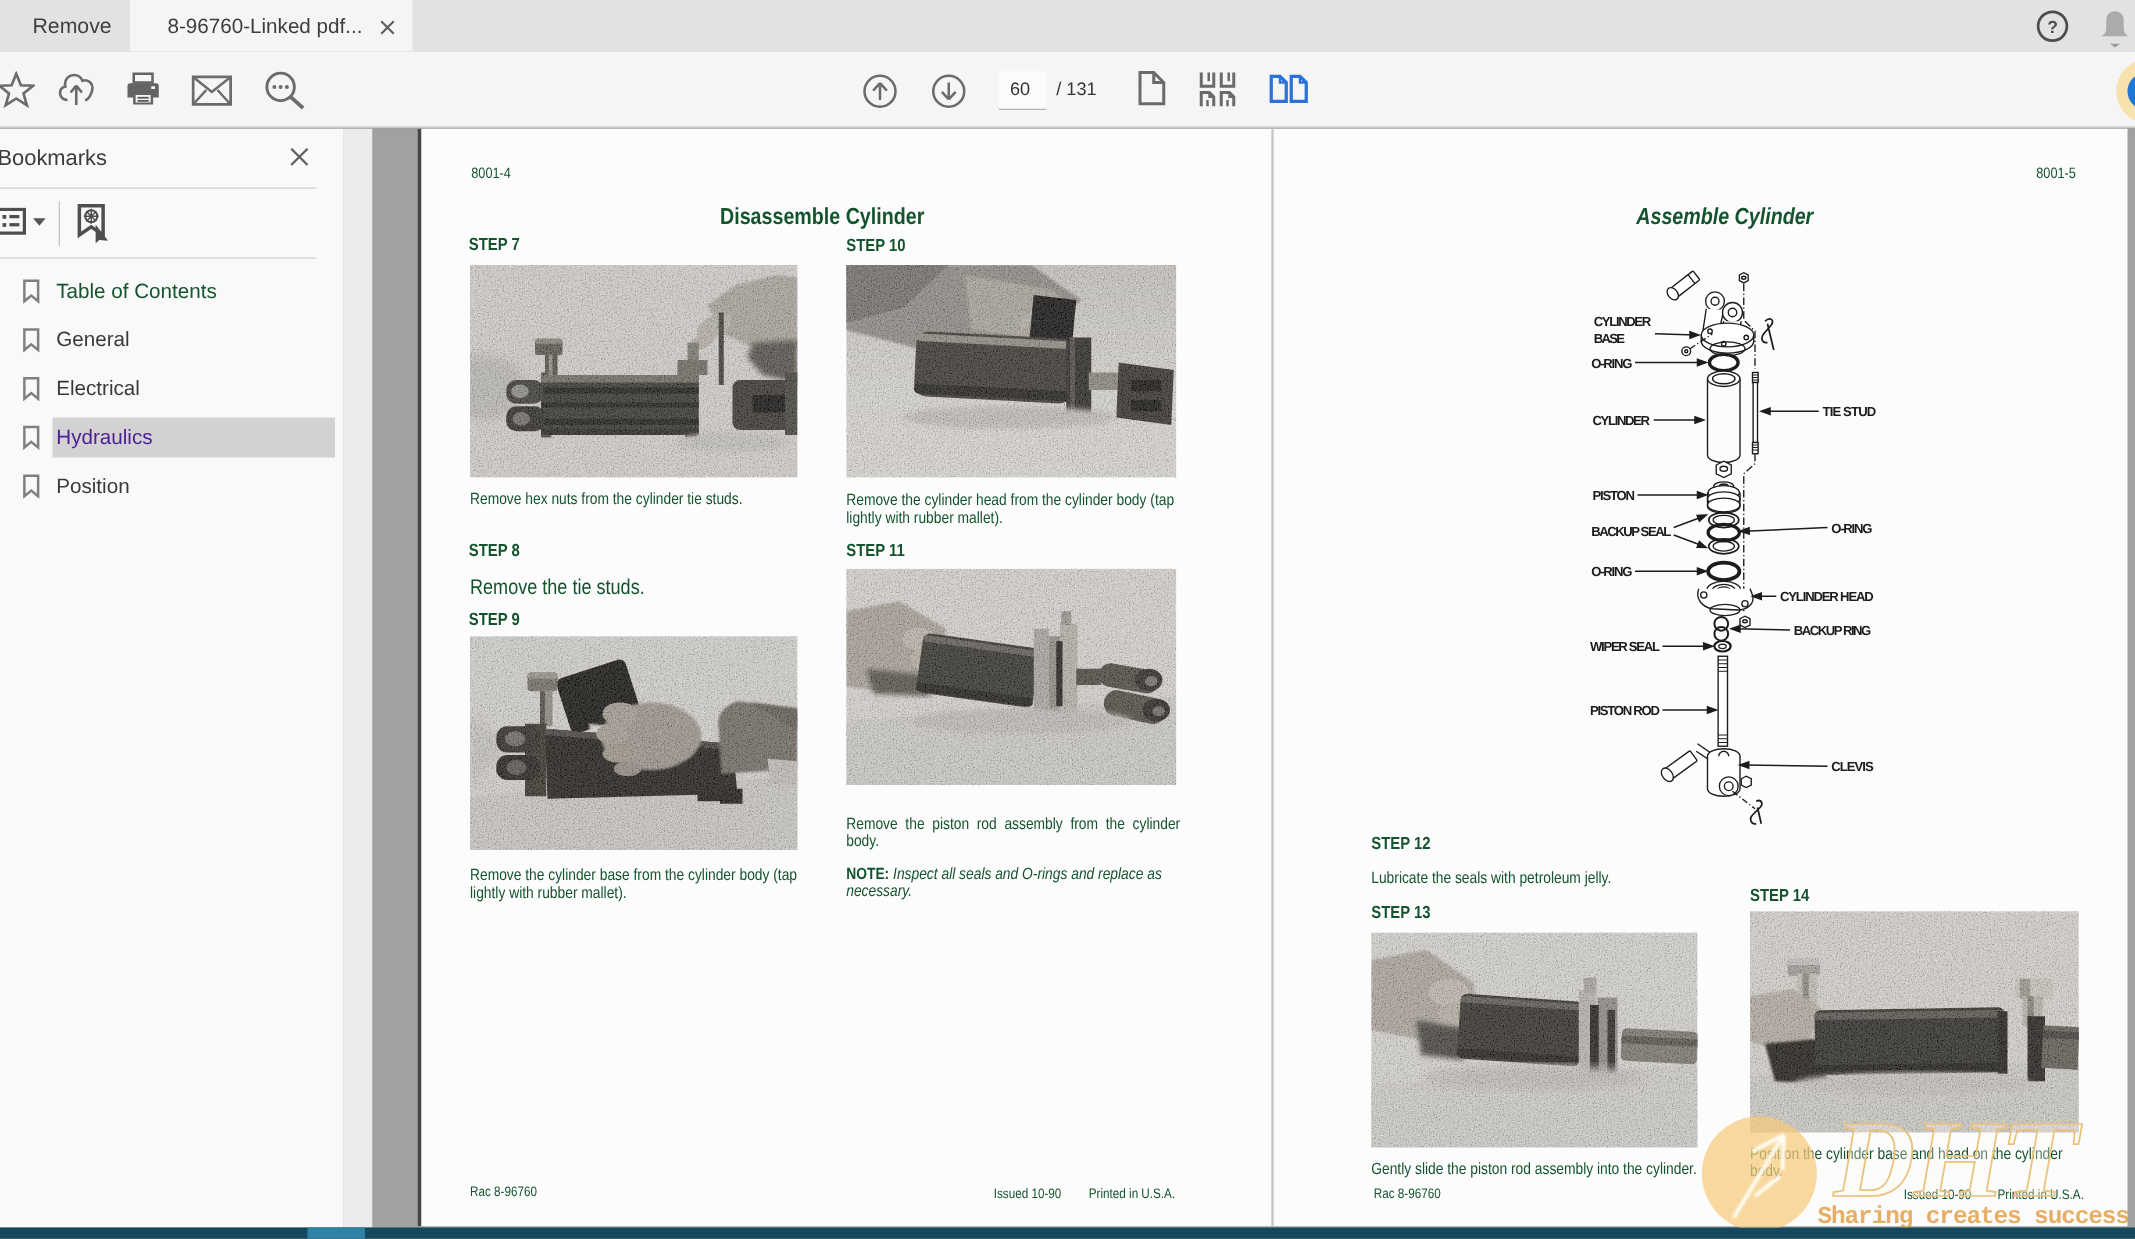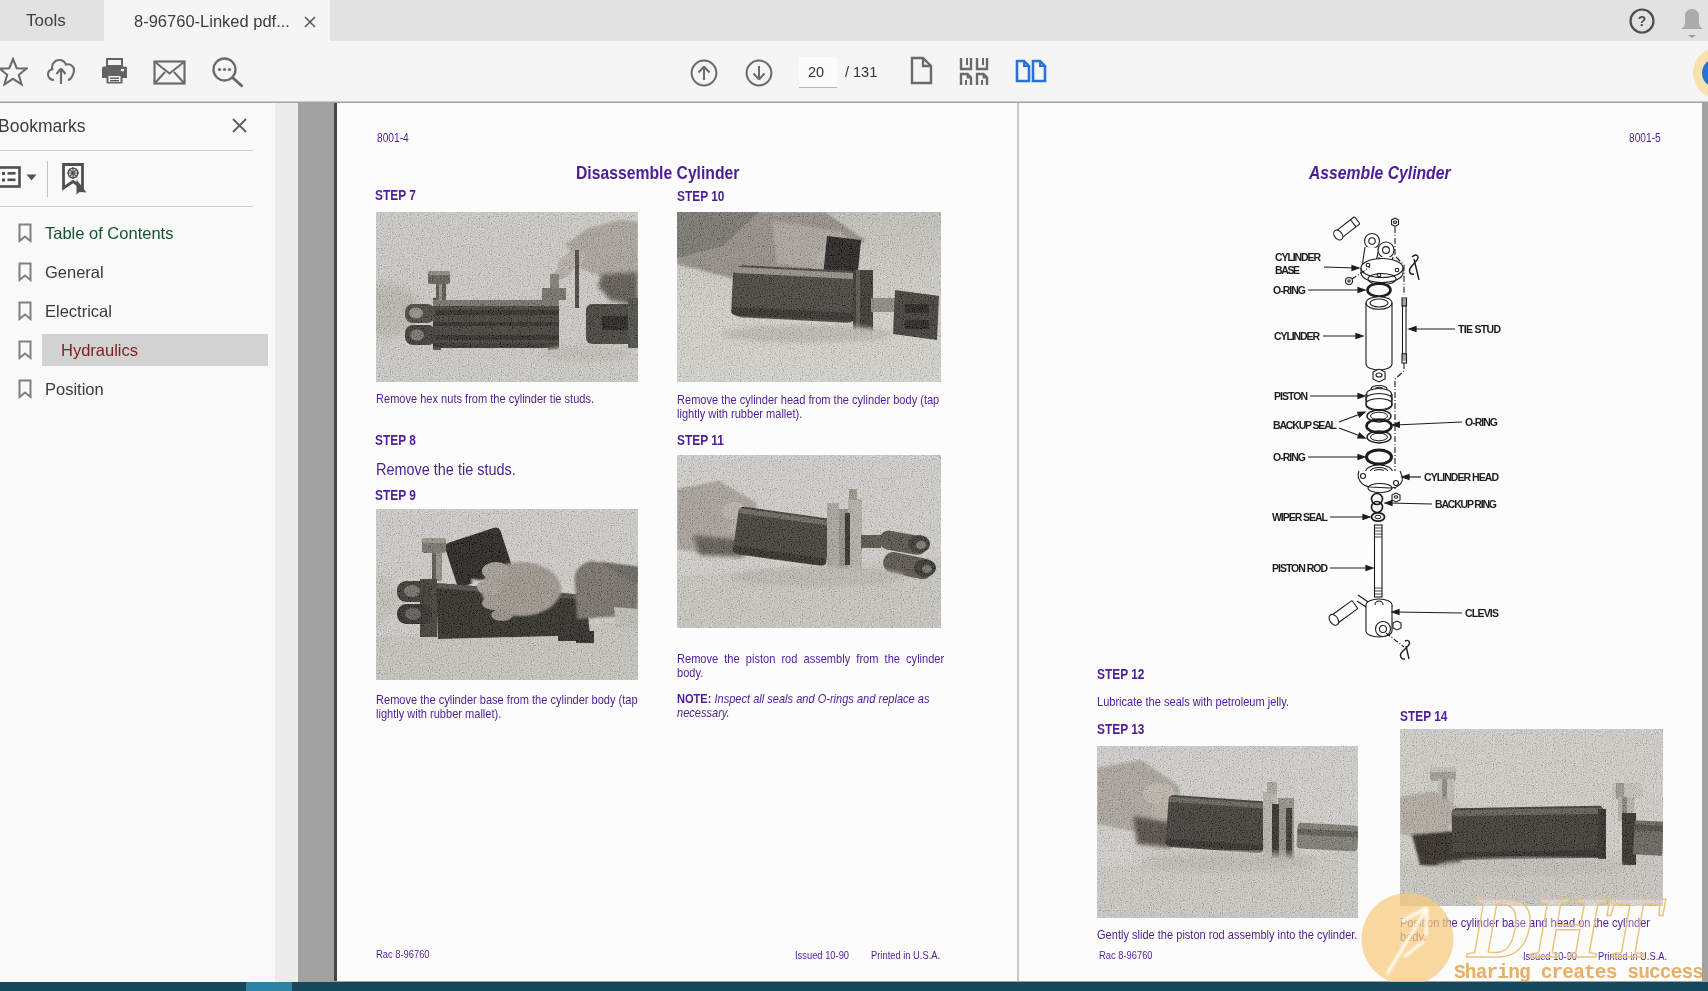--- a/index.html
+++ b/index.html
@@ -1,38 +1,38 @@
 <!DOCTYPE html>
 <html><head>
 <meta charset="utf-8">
 <style>
 html,body{margin:0;padding:0;width:1708px;height:991px;overflow:hidden;background:#a1a1a1;font-family:"Liberation Sans",sans-serif;}
 *{box-sizing:border-box;}
 .abs{position:absolute;}
-.t{position:absolute;white-space:nowrap;color:#4c1d95;}
+.t{position:absolute;white-space:nowrap;color:#14532d;}
 .cx{transform:scaleX(0.85);transform-origin:0 0;display:inline-block;}
 .b{font-weight:bold;}
 #tabbar{position:absolute;left:0;top:0;width:1708px;height:41px;background:#e2e2e2;}
 #activetab{position:absolute;left:104px;top:0;width:226px;height:41px;background:#f5f5f5;}
 #toolbar{position:absolute;left:0;top:41px;width:1708px;height:61px;background:#f5f5f5;border-bottom:1px solid #cccccc;}
 #sidebar{position:absolute;left:0;top:103px;width:275px;height:879px;background:#f9f9f9;}
 #gutter{position:absolute;left:275px;top:103px;width:23px;height:879px;background:#ececec;}
 #docarea{position:absolute;left:298px;top:103px;width:1410px;height:879px;background:#a1a1a1;}
 #pages{position:absolute;left:36px;top:0;width:1368px;height:878px;background:#fcfcfc;}
 #pagediv{position:absolute;left:719px;top:0;width:2px;height:878px;background:#c9c9c9;}
 #bottombar{position:absolute;left:0;top:982px;width:1708px;height:9px;background:#15485c;}
 #bbseg{position:absolute;left:246px;top:982px;width:46px;height:9px;background:#2e83a5;}
 svg{display:block;}
 .ph{position:absolute;}
 </style>
 </head>
 <body>
 <div id="tabbar"></div>
 <div id="activetab"></div>
-<div class="t" style="left:26px;top:11px;font-size:17px;color:#404040;">Tools</div>
+<div class="t" style="left:26px;top:11px;font-size:17px;color:#404040;">Remove</div>
 <div class="t" style="left:134px;top:12px;font-size:16.5px;color:#3d3d3d;">8-96760-Linked pdf...</div>
 <svg class="abs" style="left:303px;top:15px" width="14" height="14" viewBox="0 0 14 14">
     <path d="M2 2 L12 12 M12 2 L2 12" stroke="#5a5a5a" stroke-width="1.6"></path>
   </svg>
 <svg class="abs" style="left:1628px;top:7px" width="28" height="28" viewBox="0 0 28 28">
     <circle cx="14" cy="14" r="11.5" fill="none" stroke="#4d4d4d" stroke-width="2.2"></circle>
     <text x="14" y="19" font-size="14" font-weight="bold" fill="#4d4d4d" text-anchor="middle" font-family="Liberation Sans">?</text>
   </svg>
 <svg class="abs" style="left:1677px;top:7px" width="30" height="32" viewBox="0 0 30 32">
     <path d="M15 2 C11 2 8 5 8 9 L8 16 C8 19 6 21 4 22 L26 22 C24 21 22 19 22 16 L22 9 C22 5 19 2 15 2 Z" fill="#ababab"></path>
@@ -69,21 +69,21 @@
 
 <svg class="abs" style="left:690px;top:59px" width="28" height="28" viewBox="0 0 28 28">
     <circle cx="14" cy="14" r="12.4" fill="none" stroke="#6b6b6b" stroke-width="2"></circle>
     <path d="M14 21 L14 8.5 M14 7.5 L8.5 13.5 M14 7.5 L19.5 13.5" stroke="#6b6b6b" stroke-width="2" fill="none"></path>
   </svg>
 <svg class="abs" style="left:745px;top:59px" width="28" height="28" viewBox="0 0 28 28">
     <circle cx="14" cy="14" r="12.4" fill="none" stroke="#6b6b6b" stroke-width="2"></circle>
     <path d="M14 7 L14 19.5 M14 20.5 L8.5 14.5 M14 20.5 L19.5 14.5" stroke="#6b6b6b" stroke-width="2" fill="none"></path>
   </svg>
 <div class="abs" style="left:799px;top:57px;width:38px;height:31px;background:#fbfbfb;border-bottom:1px solid #b5b5b5;"></div>
-<div class="t" style="left:808px;top:64px;font-size:14.5px;color:#333;">20</div>
+<div class="t" style="left:808px;top:64px;font-size:14.5px;color:#333;">60</div>
 <div class="t" style="left:845px;top:64px;font-size:14.5px;color:#333;">/ 131</div>
 <svg class="abs" style="left:910px;top:56px" width="23" height="29" viewBox="0 0 23 29">
     <path d="M2 2 L13 2 L21 10 L21 27 L2 27 Z" fill="none" stroke="#6a6a6a" stroke-width="2.4"></path>
     <path d="M13 2 L13 10 L21 10" fill="none" stroke="#6a6a6a" stroke-width="2.4"></path>
   </svg>
 <svg class="abs" style="left:959px;top:57px" width="31" height="29" viewBox="0 0 31 29">
     <path d="M2 1 L2 12 L12 12 L12 1" fill="none" stroke="#6a6a6a" stroke-width="2.4"></path>
     <path d="M8 1 L8 8" stroke="#6a6a6a" stroke-width="2"></path>
     <path d="M18 1 L18 12 L28 12 L28 1" fill="none" stroke="#6a6a6a" stroke-width="2.4"></path>
     <path d="M24 1 L24 8" stroke="#6a6a6a" stroke-width="2"></path>
@@ -145,21 +145,21 @@
     <path d="M1.5 1.5 L12.5 1.5 L12.5 18 L7 13.5 L1.5 18 Z" fill="none" stroke="#808080" stroke-width="2"></path>
   </svg>
 <div class="t" style="left:45px;top:263px;font-size:16.5px;color:#3a3a3a;">General</div>
 <svg class="abs" style="left:18px;top:301px" width="14" height="20" viewBox="0 0 14 20">
     <path d="M1.5 1.5 L12.5 1.5 L12.5 18 L7 13.5 L1.5 18 Z" fill="none" stroke="#808080" stroke-width="2"></path>
   </svg>
 <div class="t" style="left:45px;top:302px;font-size:16.5px;color:#3a3a3a;">Electrical</div>
 <svg class="abs" style="left:18px;top:340px" width="14" height="20" viewBox="0 0 14 20">
     <path d="M1.5 1.5 L12.5 1.5 L12.5 18 L7 13.5 L1.5 18 Z" fill="none" stroke="#808080" stroke-width="2"></path>
   </svg>
-<div class="t" style="left:61px;top:341px;font-size:16.5px;color:#7f1d1d;">Hydraulics</div>
+<div class="t" style="left:45px;top:341px;font-size:16.5px;color:#4c1d95;">Hydraulics</div>
 <svg class="abs" style="left:18px;top:379px" width="14" height="20" viewBox="0 0 14 20">
     <path d="M1.5 1.5 L12.5 1.5 L12.5 18 L7 13.5 L1.5 18 Z" fill="none" stroke="#808080" stroke-width="2"></path>
   </svg>
 <div class="t" style="left:45px;top:380px;font-size:16.5px;color:#3a3a3a;">Position</div>
 
 <div class="t" style="left:377px;top:131px;font-size:12px;"><span class="cx">8001-4</span></div>
 <div class="t b" style="left:576px;top:162px;font-size:18.5px;"><span class="cx" id="title1">Disassemble Cylinder</span></div>
 <div class="t b" style="left:375px;top:187px;font-size:14px;"><span class="cx">STEP 7</span></div>
 <div class="t" style="left:376px;top:390.5px;font-size:13px;"><span class="cx">Remove hex nuts from the cylinder tie studs.</span></div>
 <div class="t b" style="left:375px;top:432px;font-size:14px;"><span class="cx">STEP 8</span></div>

